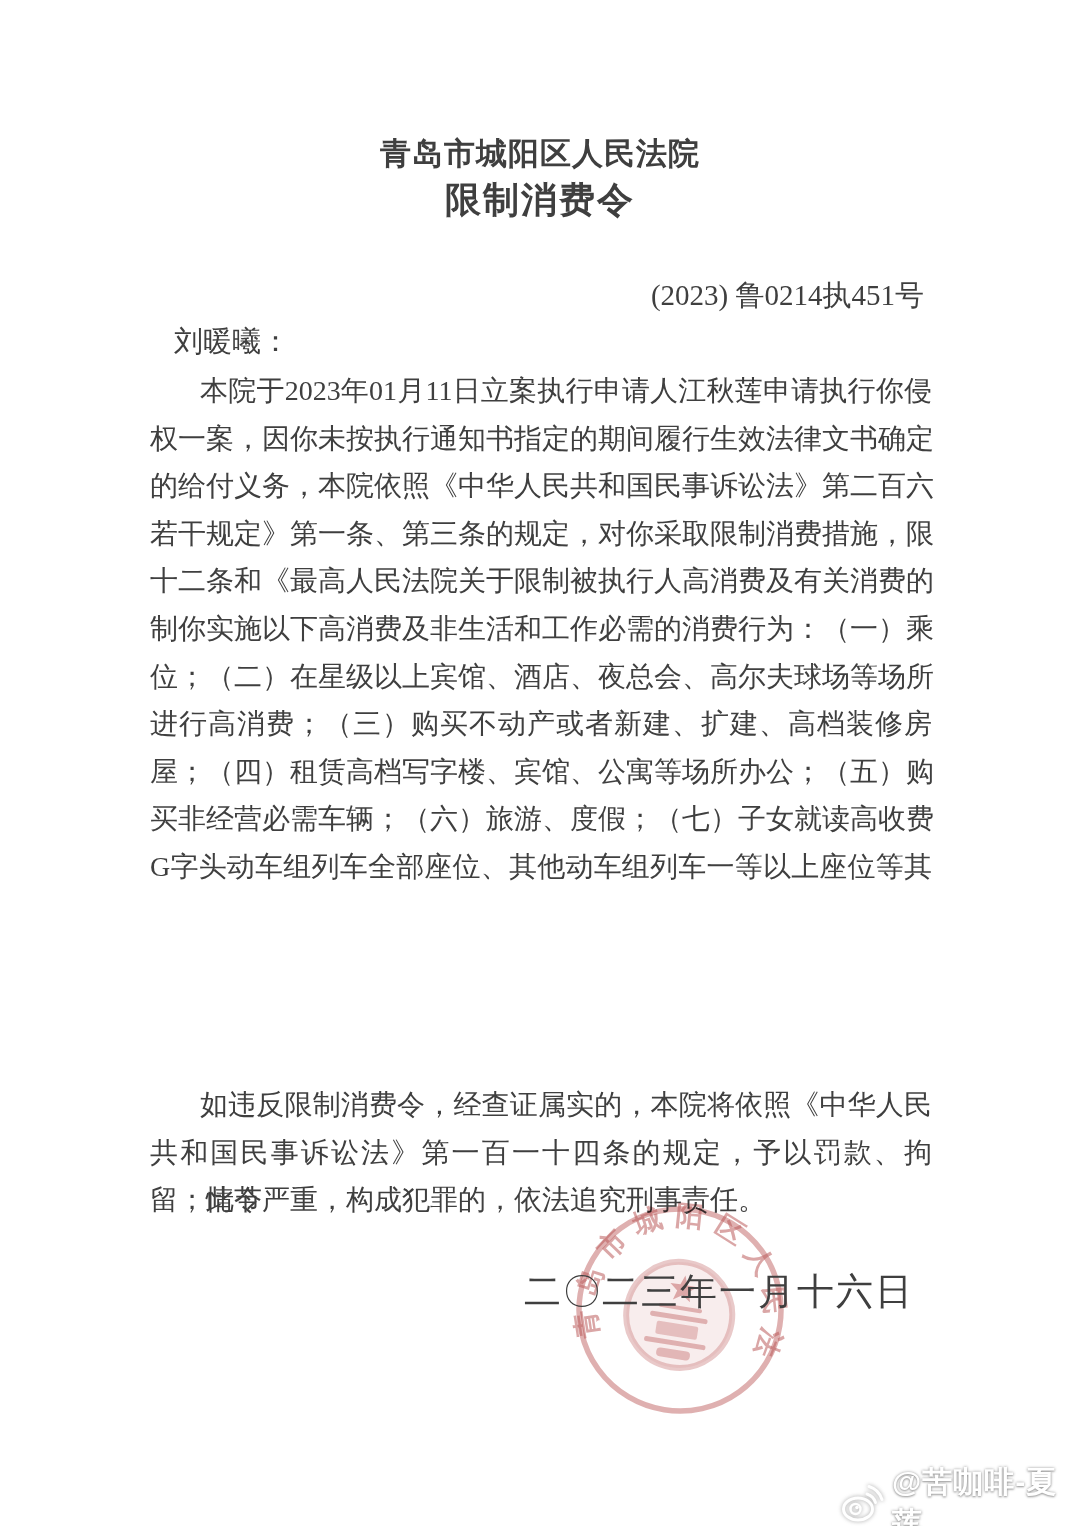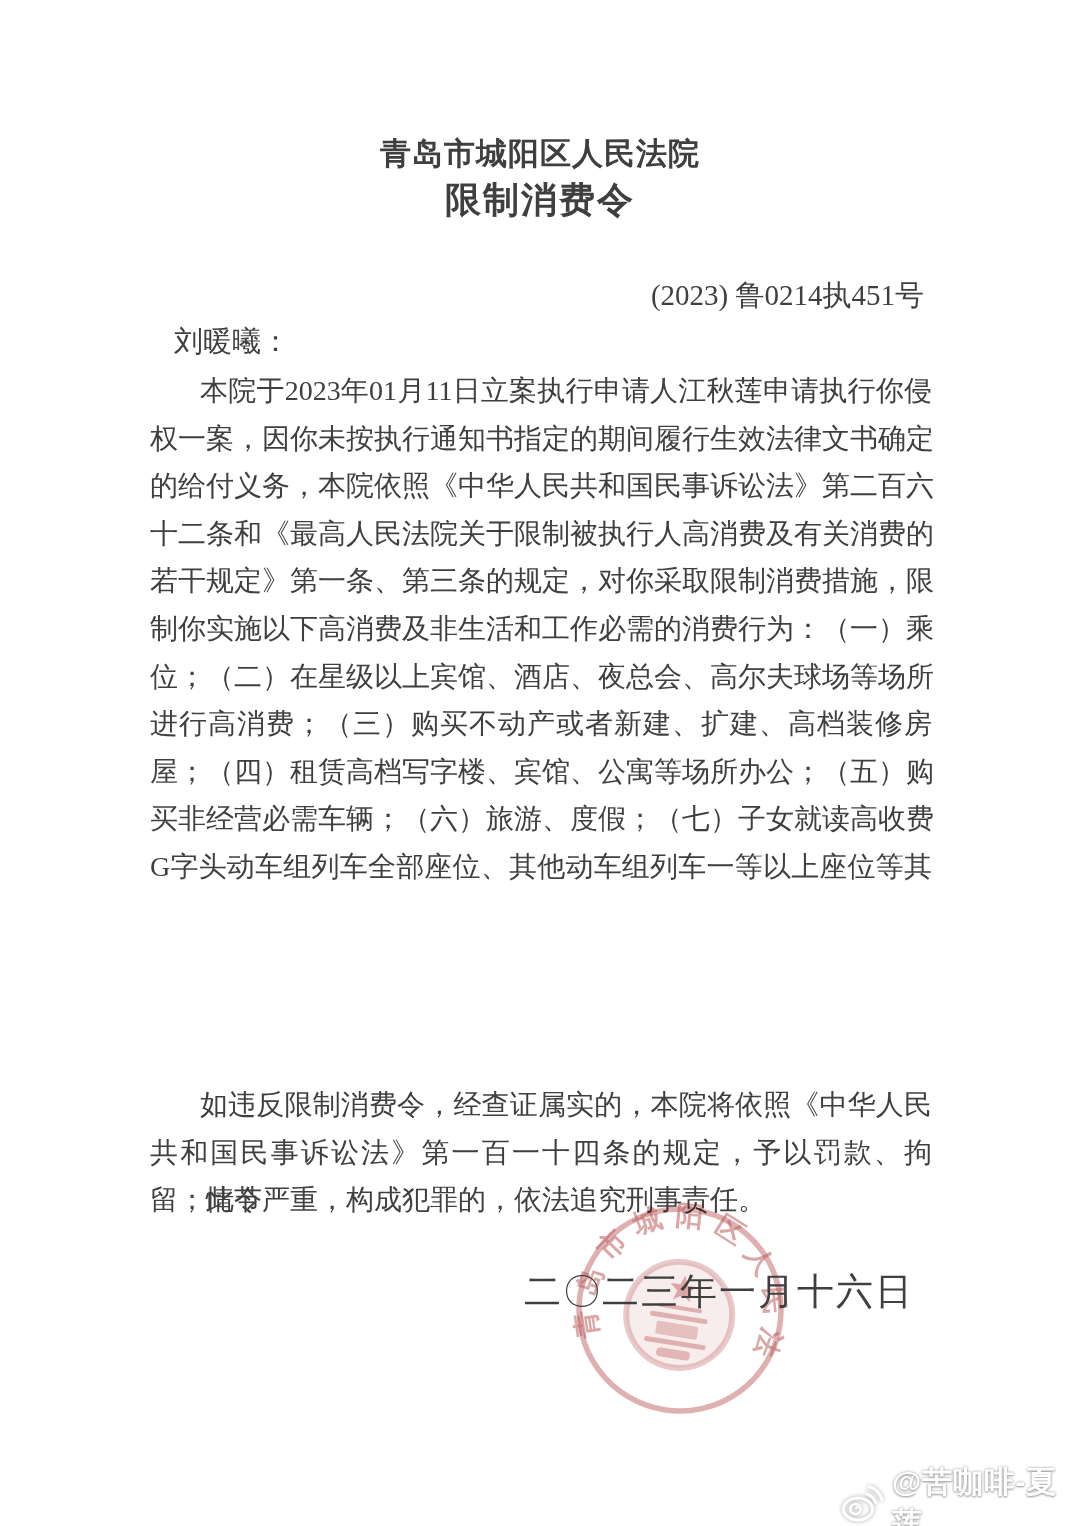--- a/index.html
+++ b/index.html
@@ -133,22 +133,22 @@
   <div class="doc-subtitle">限制消费令</div>
 
   <div class="case-number">(2023) 鲁0214执451号</div>
 
   <div class="greeting">刘暖曦：</div>
 
   <div class="body-block para1">
       <div class="line first">本院于2023年01月11日立案执行申请人江秋莲申请执行你侵</div>
       <div class="line">权一案，因你未按执行通知书指定的期间履行生效法律文书确定</div>
       <div class="line">的给付义务，本院依照《中华人民共和国民事诉讼法》第二百六</div>
+      <div class="line">若干规定》第一条、第三条的规定，对你采取限制消费措施，限</div>
       <div class="line">十二条和《最高人民法院关于限制被执行人高消费及有关消费的</div>
-      <div class="line">若干规定》第一条、第三条的规定，对你采取限制消费措施，限</div>
       <div class="line">制你实施以下高消费及非生活和工作必需的消费行为：（一）乘</div>
       <div class="line">位；（二）在星级以上宾馆、酒店、夜总会、高尔夫球场等场所</div>
       <div class="line">进行高消费；（三）购买不动产或者新建、扩建、高档装修房</div>
       <div class="line">屋；（四）租赁高档写字楼、宾馆、公寓等场所办公；（五）购</div>
       <div class="line">买非经营必需车辆；（六）旅游、度假；（七）子女就读高收费</div>
       <div class="line">G字头动车组列车全部座位、其他动车组列车一等以上座位等其</div>
     </div>
 
   <div class="body-block para2">
       <div class="line first">如违反限制消费令，经查证属实的，本院将依照《中华人民</div>

